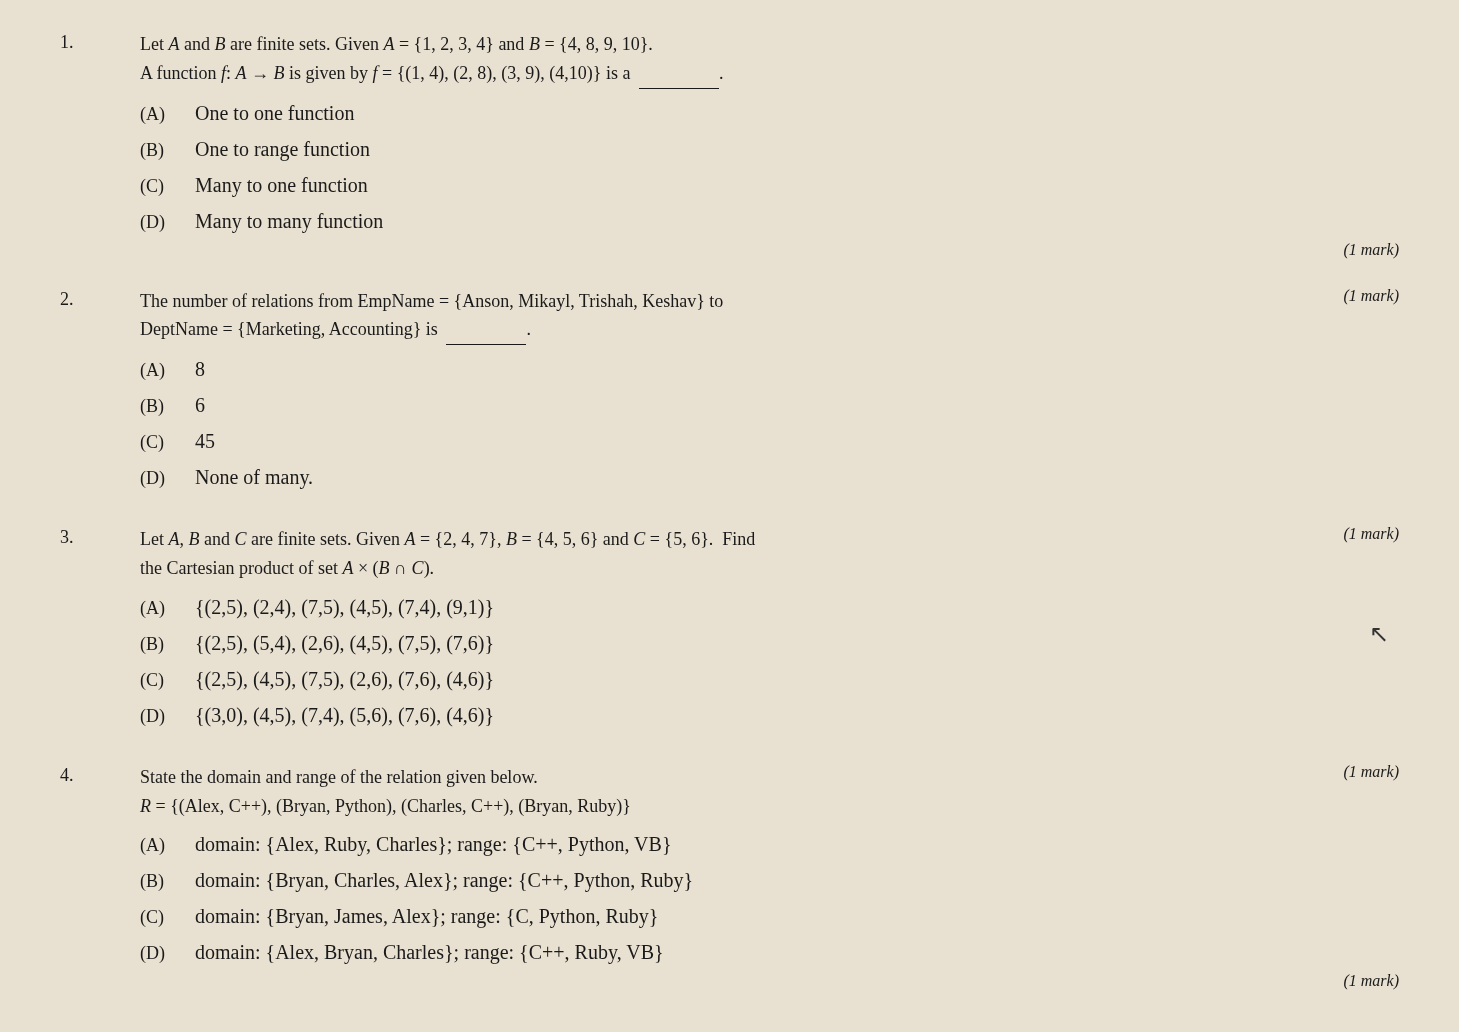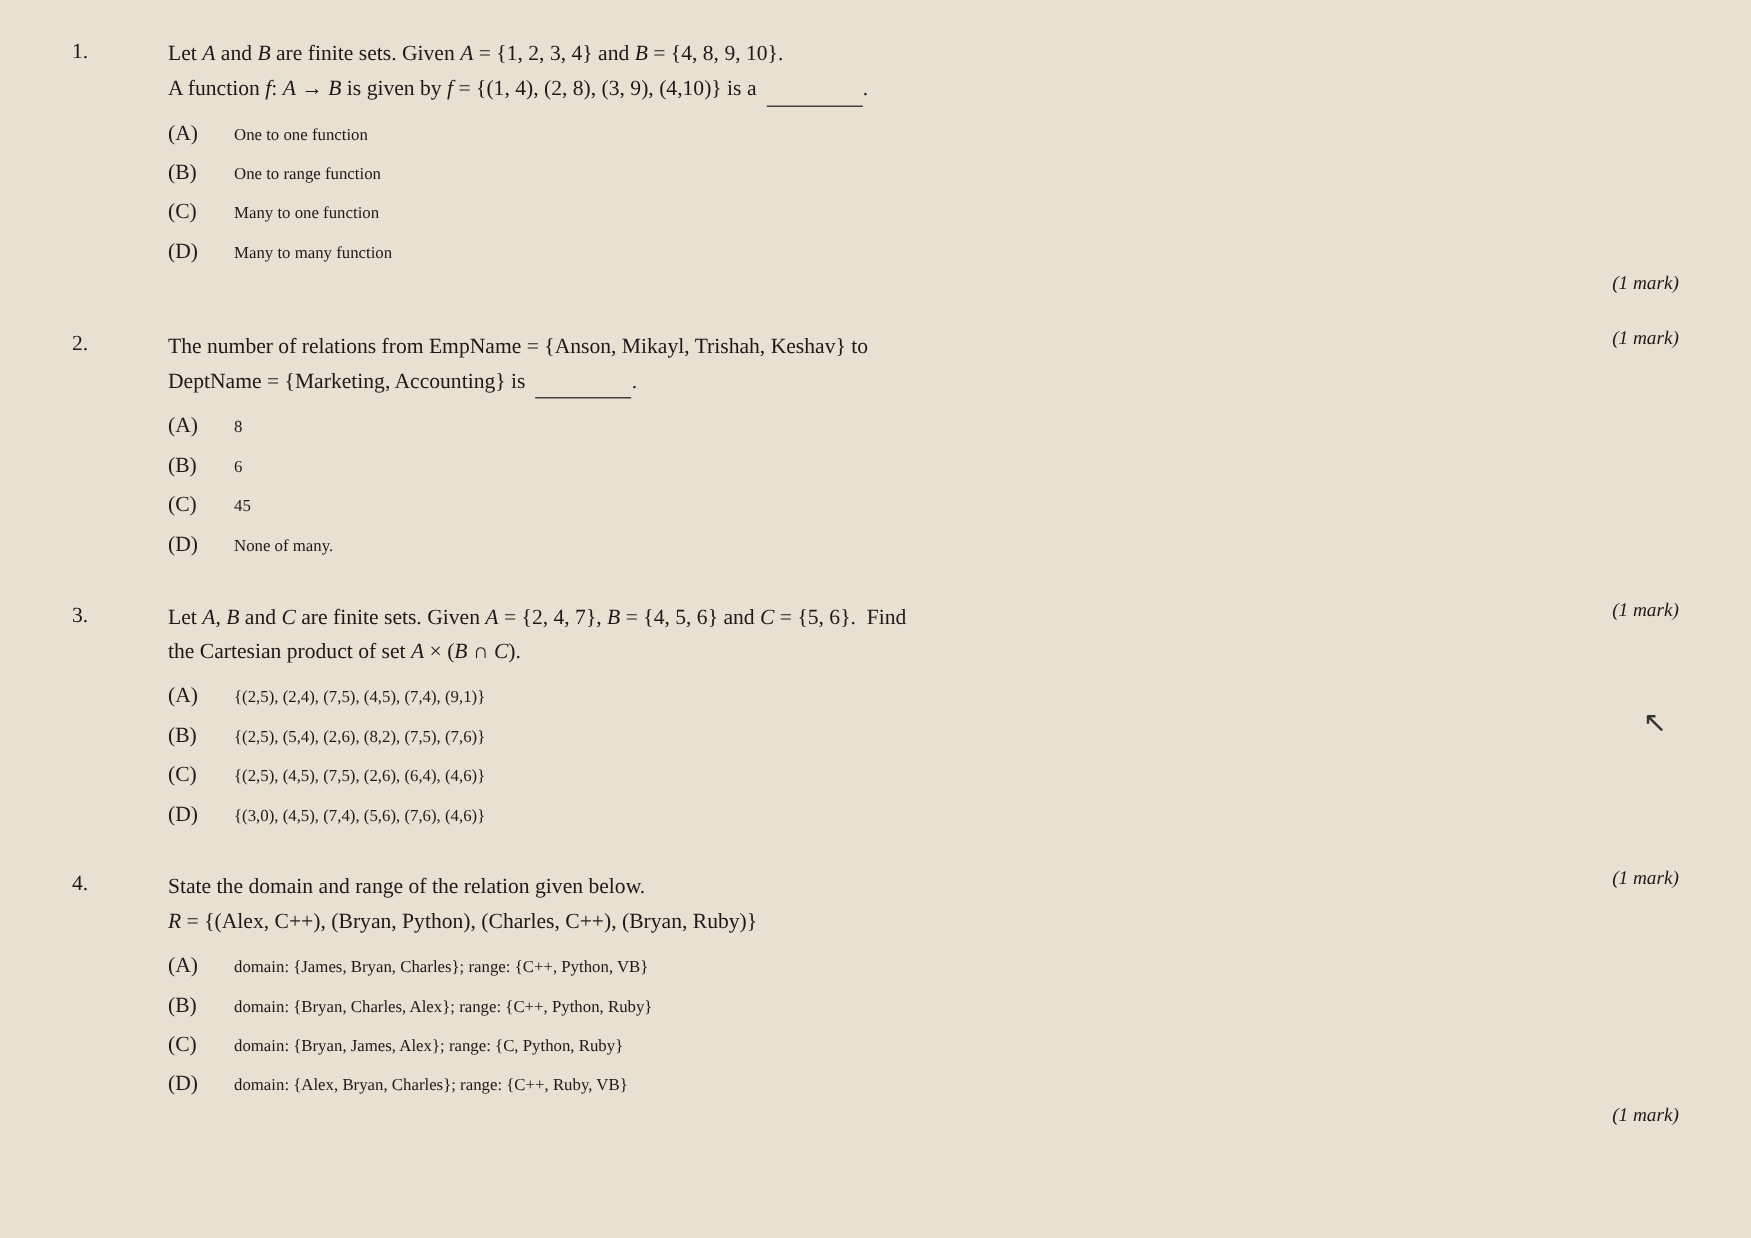--- a/index.html
+++ b/index.html
@@ -60,21 +60,21 @@
       margin-bottom: 4px;
       line-height: 1.6;
     }
 
     .option-letter {
       min-width: 55px;
       font-size: 18px;
     }
 
     .option-text {
-      font-size: 14px;
+      font-size: 20px;
     }
 
     .mark-label {
       position: absolute;
       right: 0;
       top: 0;
       font-size: 16px;
       font-style: italic;
     }
 
@@ -160,25 +160,25 @@
         Let <span class="math">A</span>, <span class="math">B</span> and <span class="math">C</span> are finite sets. Given <span class="math">A</span> = {2, 4, 7}, <span class="math">B</span> = {4, 5, 6} and <span class="math">C</span> = {5, 6}.&nbsp; Find<br>
         the Cartesian product of set <span class="math">A</span> × (<span class="math">B</span> ∩ <span class="math">C</span>).
       </div>
       <div class="options">
         <div class="option">
           <span class="option-letter">(A)</span>
           <span class="option-text">{(2,5), (2,4), (7,5), (4,5), (7,4), (9,1)}</span>
         </div>
         <div class="option">
           <span class="option-letter">(B)</span>
-          <span class="option-text">{(2,5), (5,4), (2,6), (8,2), (7,5), (7,6)}</span>
-        </div>
-        <div class="option">
-          <span class="option-letter">(C)</span>
-          <span class="option-text">{(2,5), (4,5), (7,5), (2,6), (6,4), (4,6)}</span>
+          <span class="option-text">{(2,5), (5,4), (2,6), (4,5), (7,5), (7,6)}</span>
+        </div>
+        <div class="option">
+          <span class="option-letter">(C)</span>
+          <span class="option-text">{(2,5), (4,5), (7,5), (2,6), (7,6), (4,6)}</span>
         </div>
         <div class="option">
           <span class="option-letter">(D)</span>
           <span class="option-text">{(3,0), (4,5), (7,4), (5,6), (7,6), (4,6)}</span>
         </div>
       </div>
     </div>
 
     <div style="position:absolute; right:10px; top:45%; font-size:24px; color:#333;">↖</div>
   </div>
@@ -187,21 +187,21 @@
     <div class="question-number">4.</div>
     <div class="question-content">
       <div class="mark-label">(1 mark)</div>
       <div class="question-text">
         State the domain and range of the relation given below.<br>
         <span class="math">R</span> = {(Alex, C++), (Bryan, Python), (Charles, C++), (Bryan, Ruby)}
       </div>
       <div class="options">
         <div class="option">
           <span class="option-letter">(A)</span>
-          <span class="option-text">domain: {James, Bryan, Charles}; range: {C++, Python, VB}</span>
+          <span class="option-text">domain: {Alex, Ruby, Charles}; range: {C++, Python, VB}</span>
         </div>
         <div class="option">
           <span class="option-letter">(B)</span>
           <span class="option-text">domain: {Bryan, Charles, Alex}; range: {C++, Python, Ruby}</span>
         </div>
         <div class="option">
           <span class="option-letter">(C)</span>
           <span class="option-text">domain: {Bryan, James, Alex}; range: {C, Python, Ruby}</span>
         </div>
         <div class="option">

